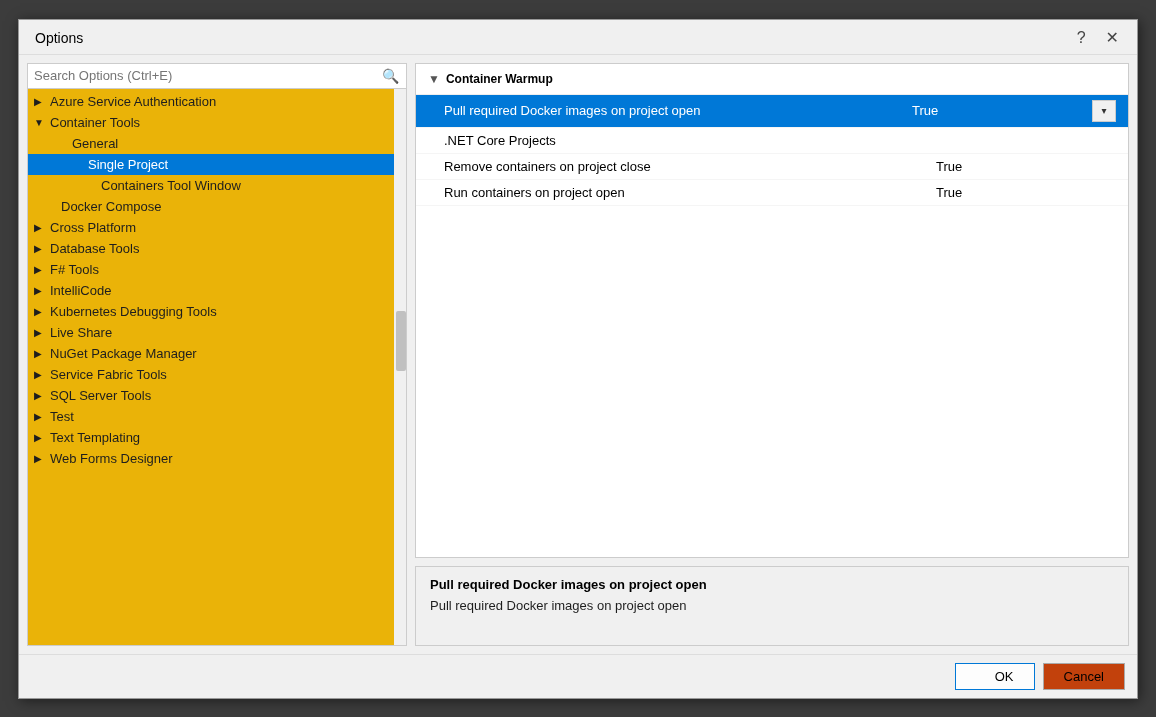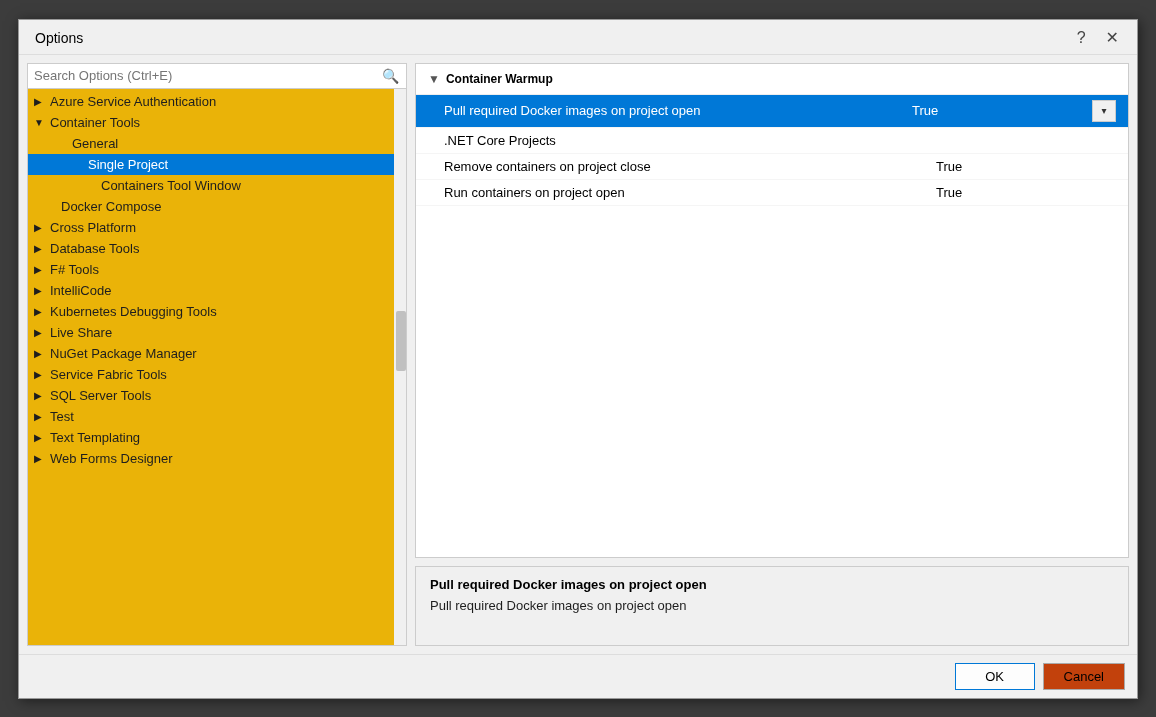--- a/index.html
+++ b/index.html
@@ -211,20 +211,21 @@
       font-size: 13px;
       cursor: pointer;
       border: 1px solid #aaa;
       background: #c2410c;
       min-width: 80px;
     }
     .footer-btn.primary {
       background: #fdfdfd;
       border: 1px solid #0078d7;
       color: #000;
+      text-align: right;
     }
   </style>
 </head>
 <body>
 
 <div class="dialog">
 
   <div class="title-bar">
     <span class="title-bar-left">Options</span>
     <div class="title-bar-right">

